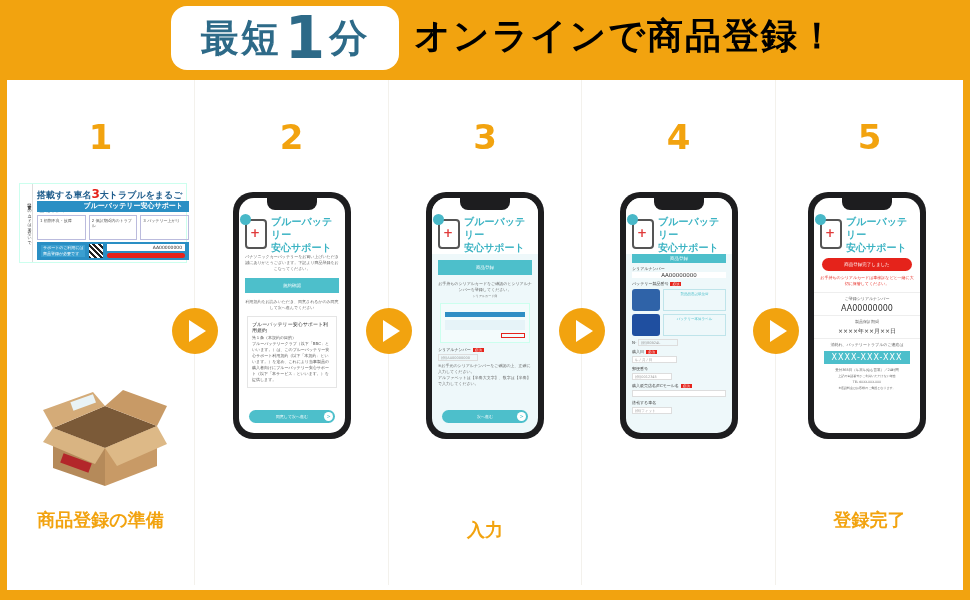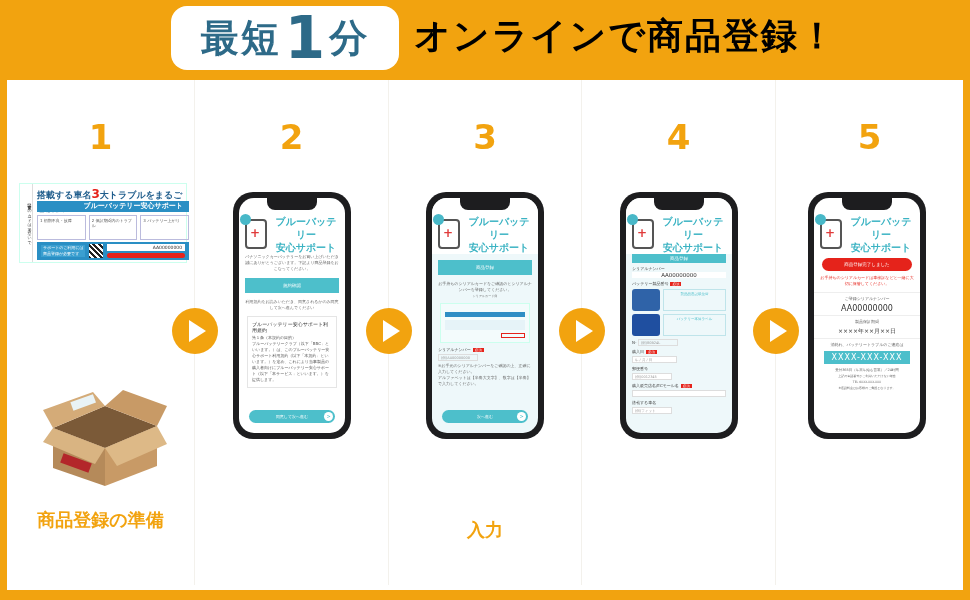--- a/index.html
+++ b/index.html
@@ -17,21 +17,21 @@
 .arrow{position:absolute;width:46px;height:46px;border-radius:50%;background:#f2a30f;top:228px}
 .arrow::after{content:"";position:absolute;left:17px;top:12px;border-left:17px solid #fff;border-top:11px solid transparent;border-bottom:11px solid transparent}
 
 .phone{position:absolute;top:112px;width:118px;height:247px;background:#1d1d1f;border-radius:20px;padding:6px}
 .screen{width:100%;height:100%;background:#fff;border-radius:15px;overflow:hidden;position:relative}
 .notch{position:absolute;left:28px;top:0;width:50px;height:12px;background:#1d1d1f;border-radius:0 0 8px 8px;z-index:2}
 .brand{display:flex;align-items:center;padding:16px 4px 0 6px;height:56px}
 .brand .ico{width:22px;height:30px;border:2px solid #555;border-radius:4px;position:relative;margin-right:4px;flex-shrink:0}
 .brand .ico::after{content:"+";position:absolute;left:3px;top:5px;color:#e03a3a;font-weight:bold;font-size:12px}
 .brand .ico .chk{position:absolute;left:-7px;top:-7px;width:11px;height:11px;border-radius:50%;background:#48b8c8}
-.brand .title{color:#3bb3c3;font-size:10px;font-weight:bold;line-height:13px;text-align:center;flex:1}
+.brand .title{color:#3bb3c3;font-size:10px;font-weight:bold;line-height:13px;text-align:left;flex:1}
 .tx{font-size:4px;color:#666;line-height:6px;text-align:center;padding:0 6px}
 .teal-bar{background:#4dbfcb;color:#fff;font-size:4.5px;text-align:center;padding:5px 0;margin:6px 6px}
 .red-bar{background:#e5231b;color:#fff;font-size:4.5px;text-align:center;padding:4px 0;margin:4px 8px;border-radius:8px}
 .btn{position:absolute;bottom:10px;left:10px;right:10px;height:13px;border-radius:7px;background:#4dbfcb;color:#fff;font-size:4px;text-align:center;line-height:13px}
 .btn::after{content:">";position:absolute;right:2px;top:2px;width:9px;height:9px;border-radius:50%;background:#fff;color:#4dbfcb;font-size:5px;line-height:9px;text-align:center}
 .box{border:1px solid #e5e5e5;margin:5px 8px;padding:4px;font-size:4px;color:#555;line-height:6px}
 .box .bt{font-size:5px;color:#333;margin-bottom:2px}
 .inp{border:1px solid #ddd;height:7px;margin:2px 6px;font-size:3.5px;color:#999;padding-left:2px;line-height:6px}
 .lbl{font-size:4px;color:#444;margin:3px 6px 0}
 .req{background:#e5231b;color:#fff;padding:0 2px;font-size:3.5px;margin-left:2px}
@@ -221,14 +221,15 @@
         <div class="tx" style="border-top:1px solid #eee;padding-top:3px">製品保証期間</div>
         <div class="serial-big" style="font-size:6px">××××年××月××日</div>
         <div class="tx" style="border-top:1px solid #eee;padding-top:3px">消耗れ、バッテリートラブルのご連絡は</div>
         <div class="fake-num">XXXX-XXX-XXX</div>
         <div class="tx" style="font-size:3.5px">受付365日（年末年始も営業）／24時間</div>
         <div class="tx" style="font-size:3px">上記の電話番号がご利用いただけない場合</div>
         <div class="tx" style="font-size:3px">TEL 0XXX-XXX-XXX</div>
         <div class="tx" style="font-size:3px">※通話料金はお客様のご負担となります。</div>
       </div>
     </div>
+    <div class="step-label">登録完了</div>
   </div>
 </div>
 
 </body></html>

